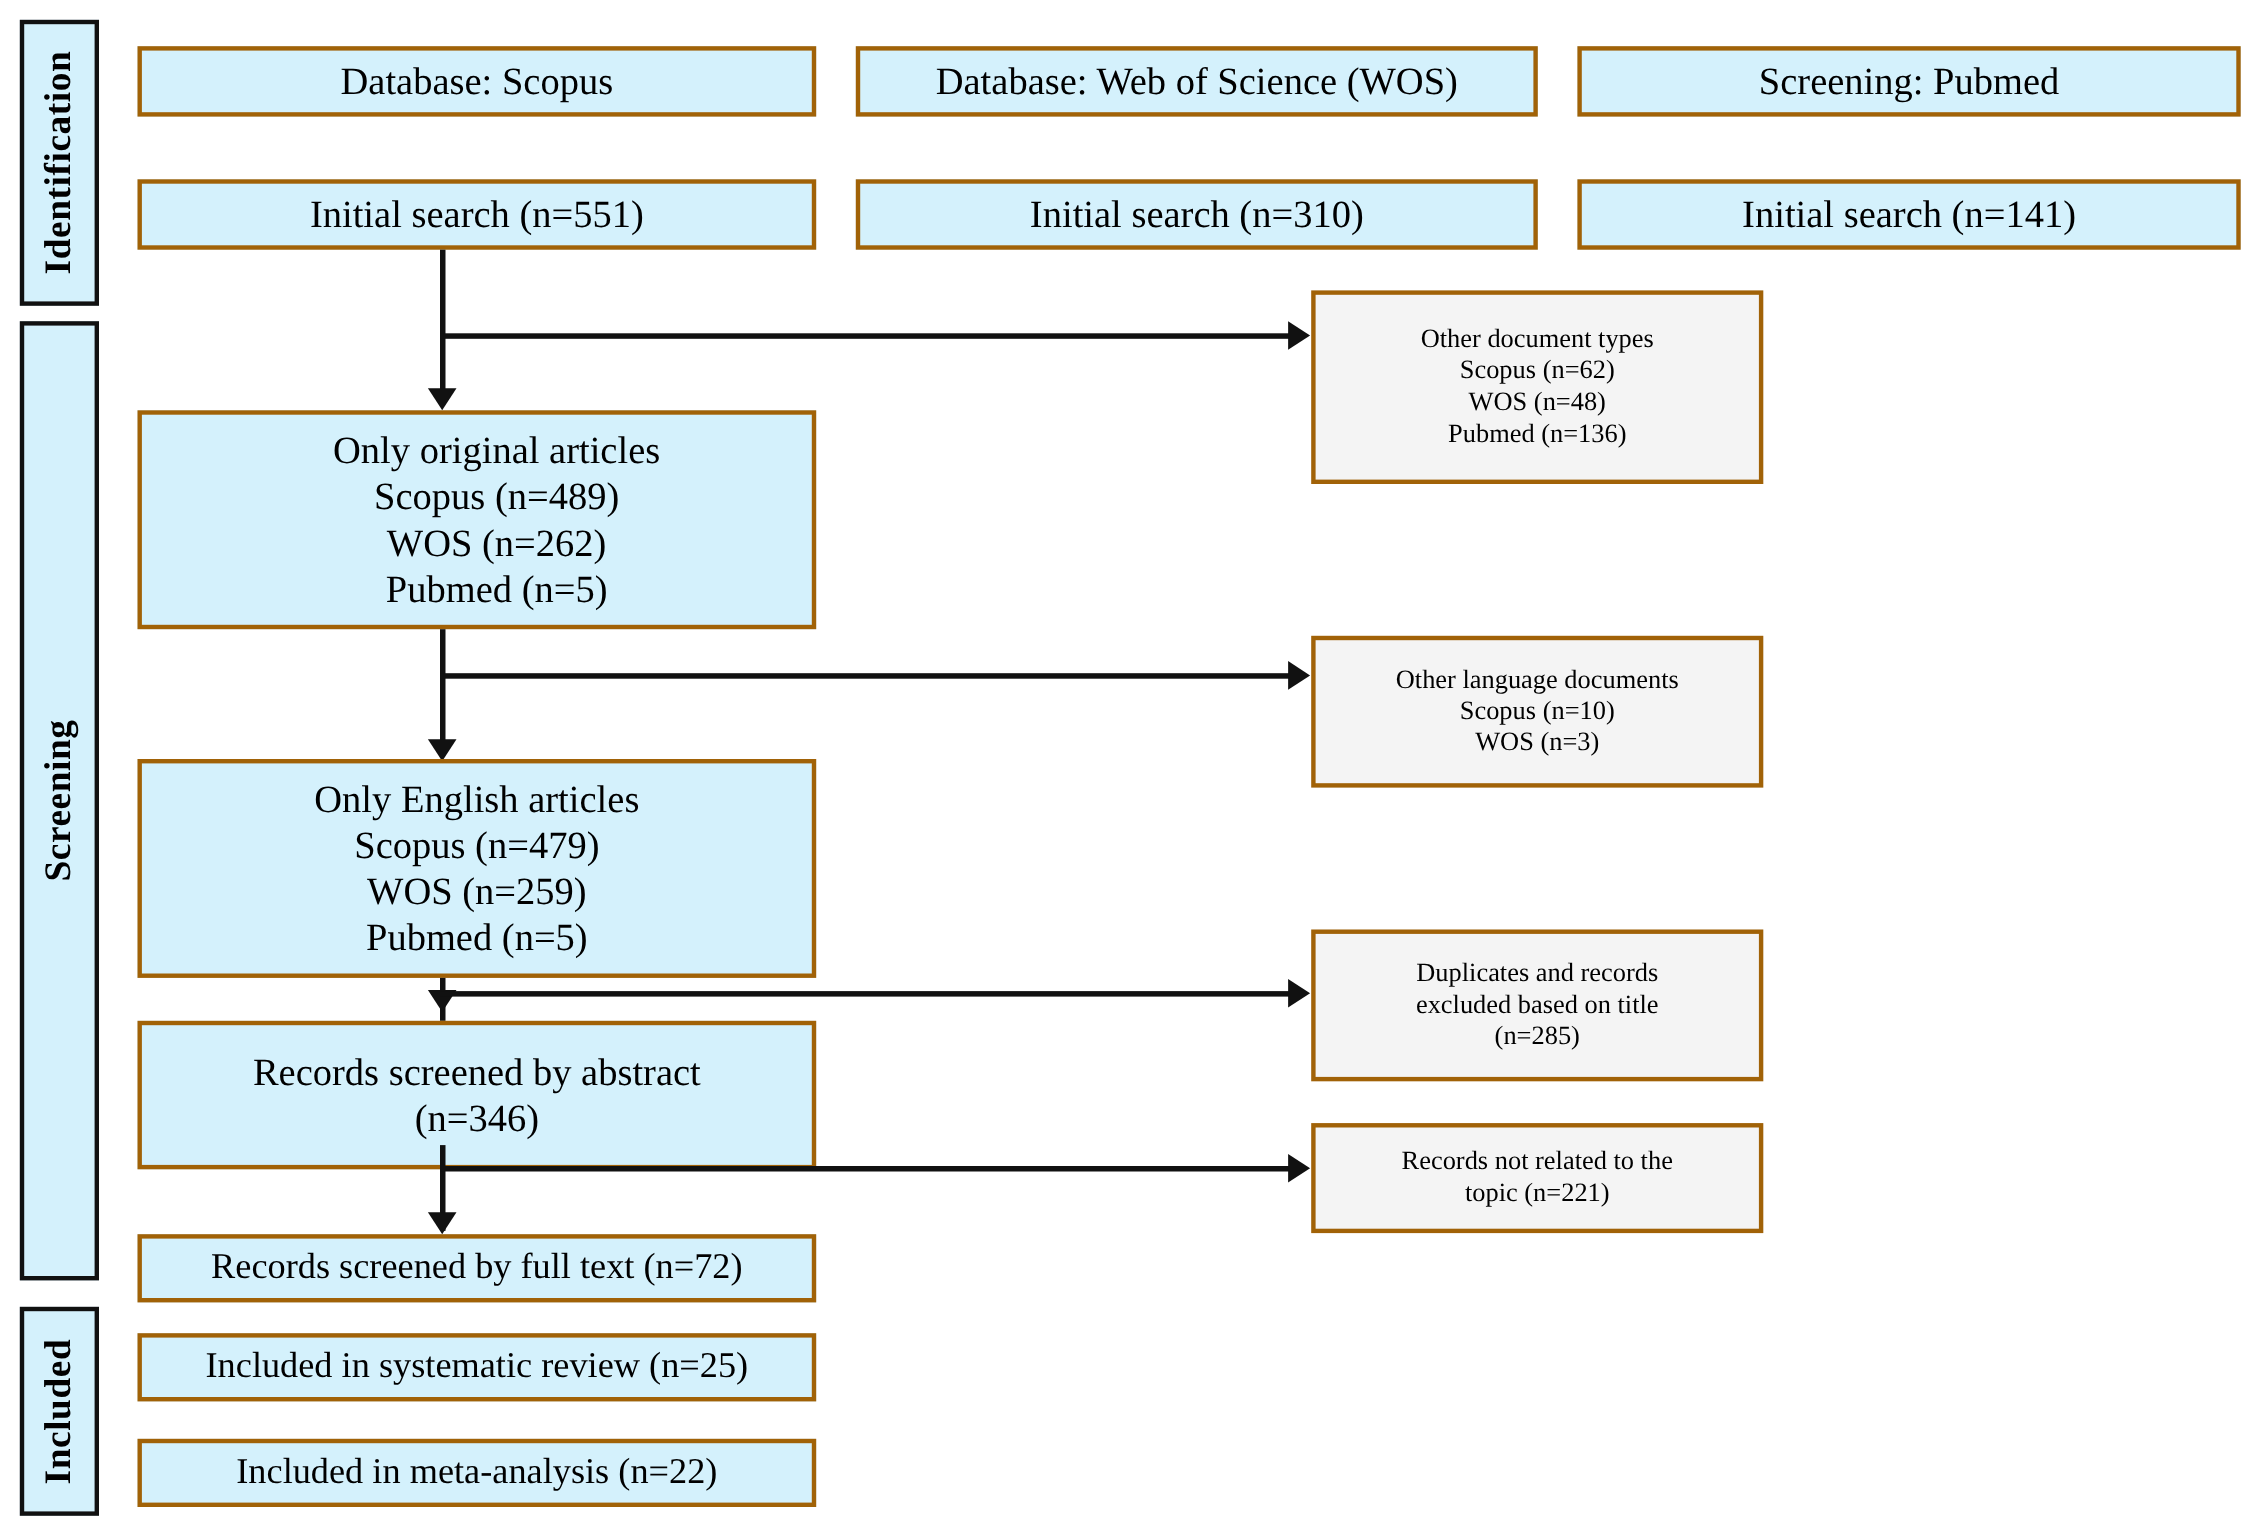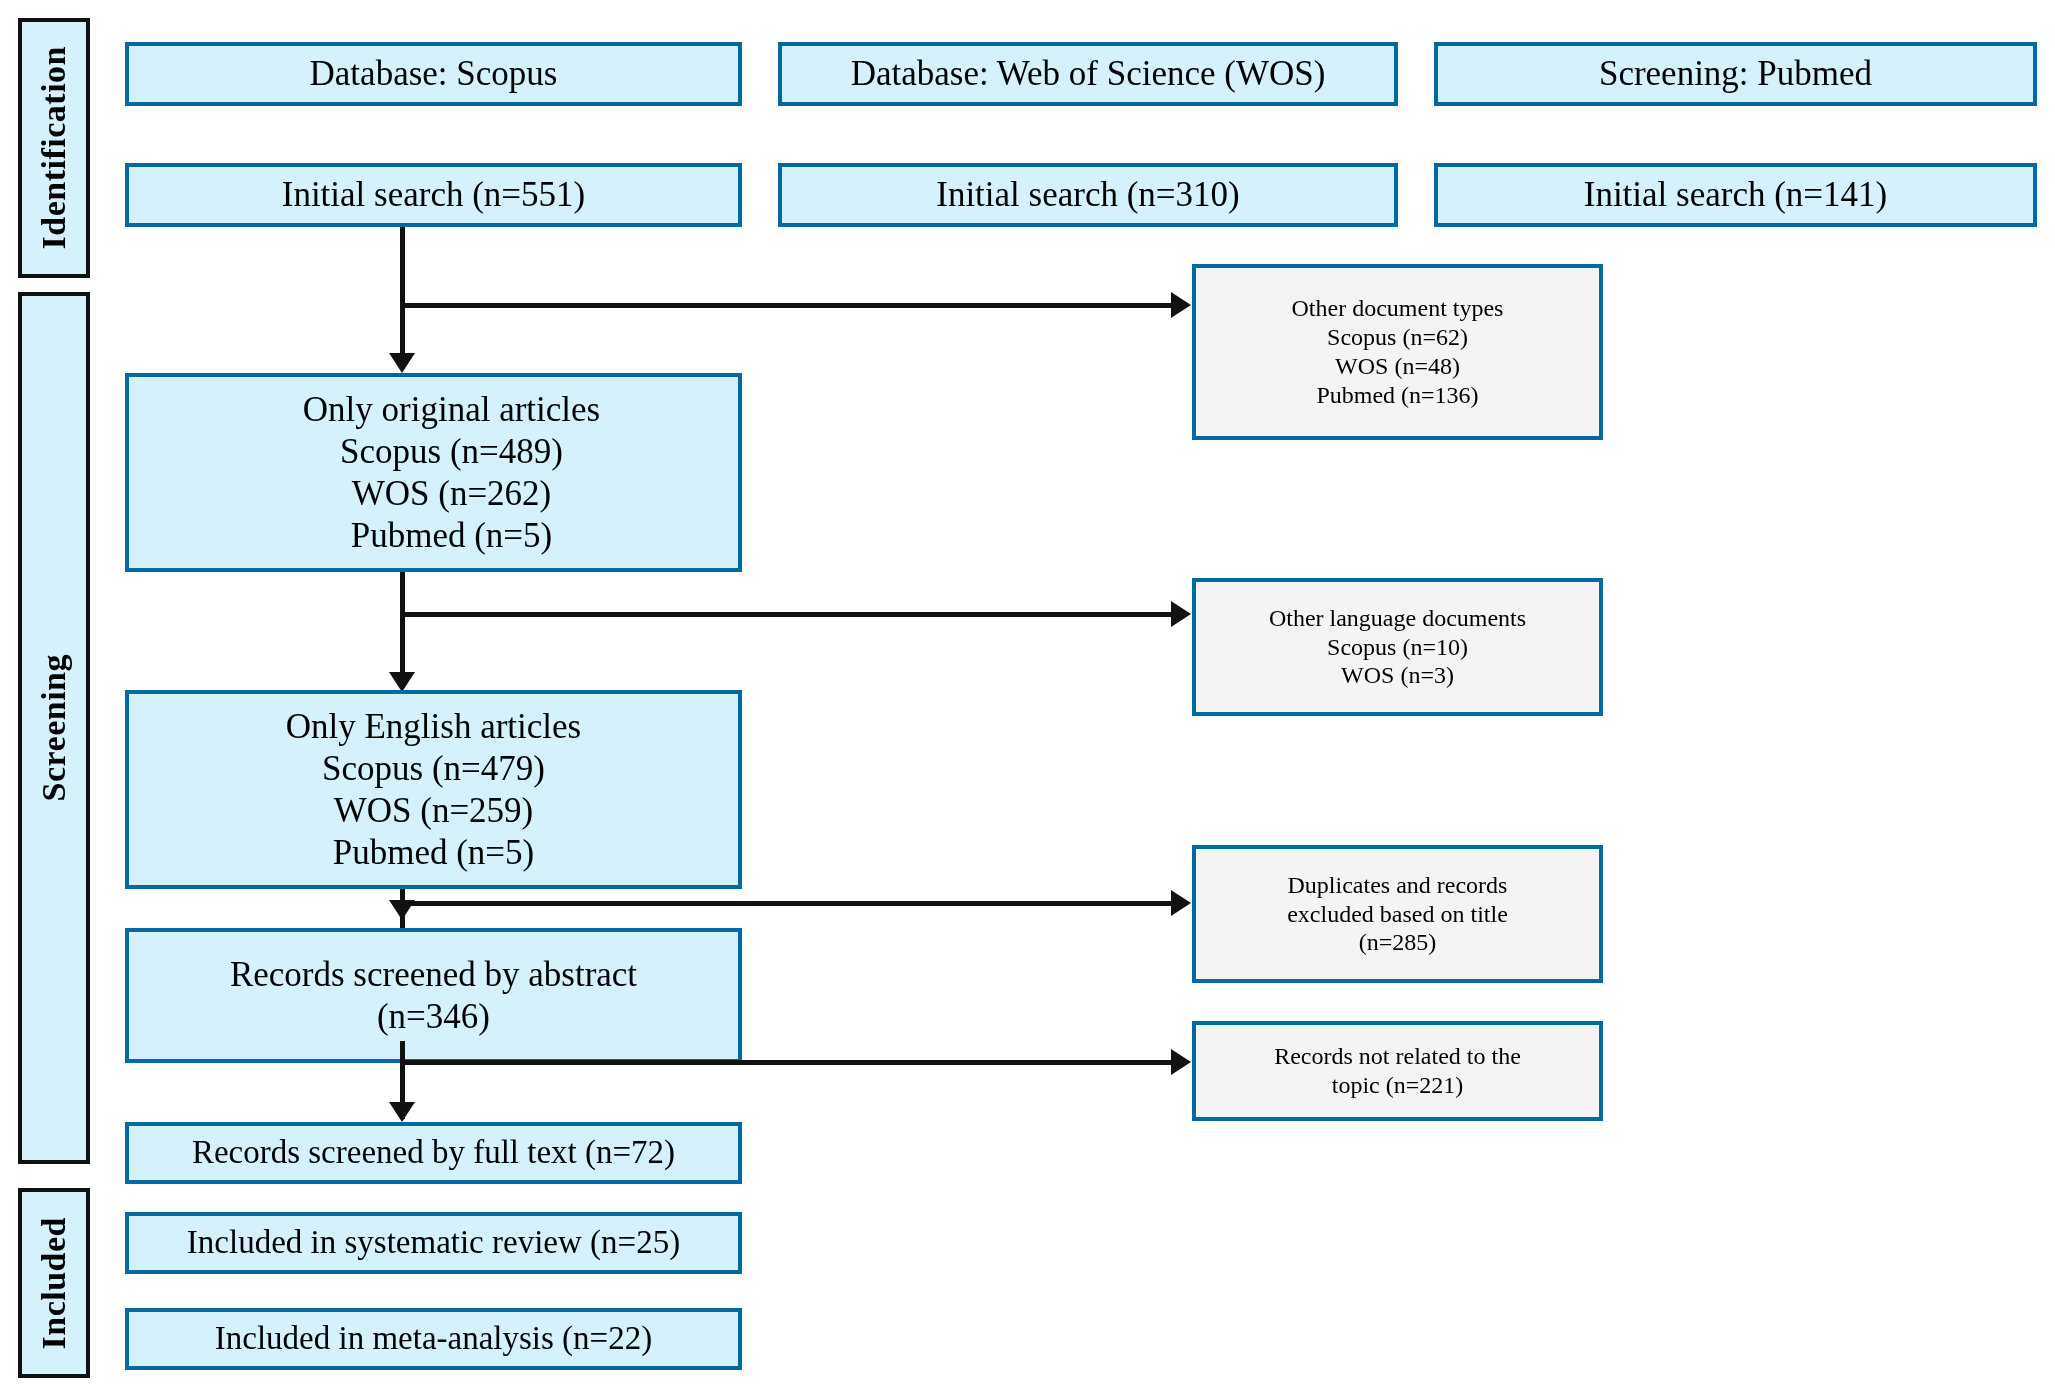--- a/index.html
+++ b/index.html
@@ -22,21 +22,21 @@
     font-weight:bold;
     font-size:34px;
     letter-spacing:0.5px;
     white-space:nowrap;
   }
 
   
   .box{
     position:absolute;
     box-sizing:border-box;
-    border:4px solid #0369a1;
+    border:4px solid #a16207;
     display:flex;
     flex-direction:column;
     align-items:center;
     justify-content:center;
     text-align:center;
     line-height:1.20;
   }
   .box.blue{background:#d4f1fc;}
   .box.grey{background:#f4f4f4;}
   .box .ln{display:block;white-space:nowrap;}

